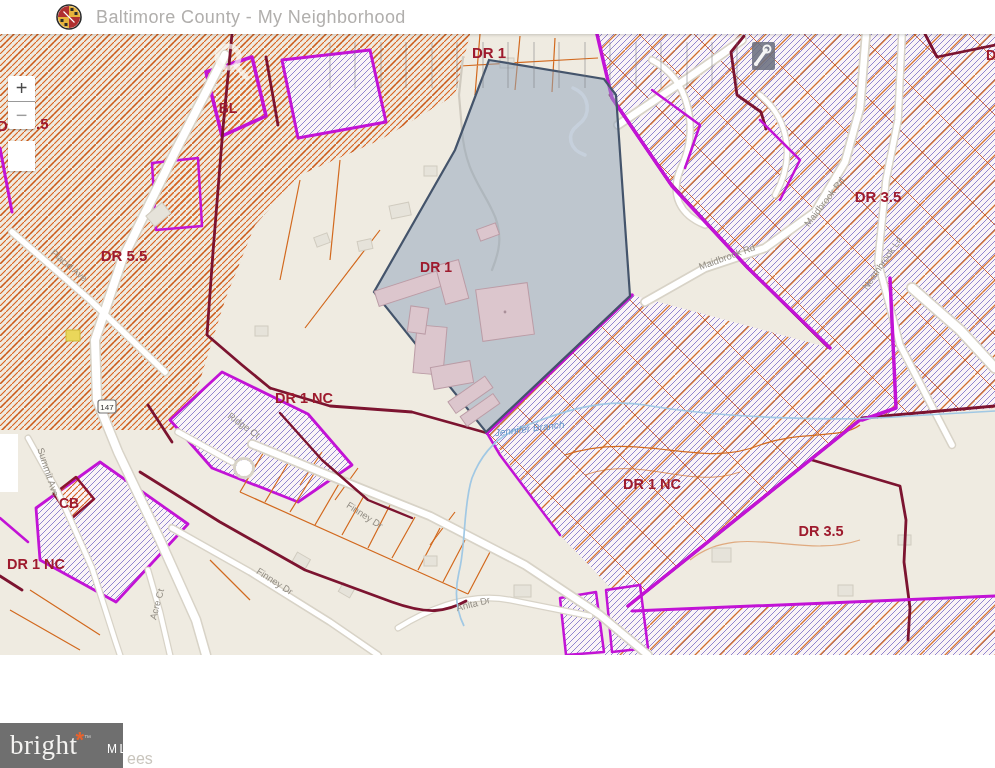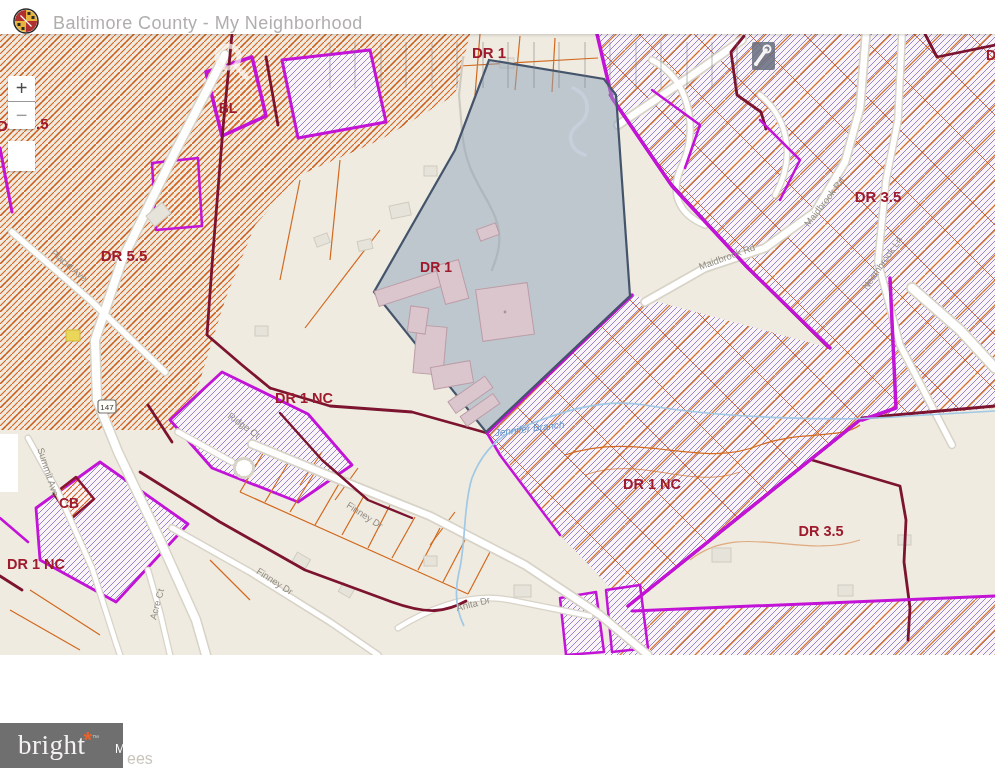--- a/index.html
+++ b/index.html
@@ -1,22 +1,22 @@
 <!DOCTYPE html>
 <html><head>
 <meta charset="utf-8">
 <style>
   * { margin:0; padding:0; box-sizing:border-box; }
   body { background:#fff; font-family:"Liberation Sans", sans-serif; }
   .stage { position:relative; width:995px; height:768px; background:#fff; overflow:hidden; }
 
   
   .header { position:absolute; top:0; left:0; width:995px; height:34px; background:#fff;
-            display:flex; align-items:flex-end; z-index:30;
-            box-shadow:0 1px 3px rgba(0,0,0,0.18); }
+            display:flex; align-items:center; z-index:30;
+            box-shadow:0 1px 3px rgba(0,0,0,0.18);padding-left:43px; }
   .seal { margin-left:13px; width:26px; height:26px; }
   .title { margin-left:14px; font-size:18px; letter-spacing:0.4px; color:#b1afad; font-weight:400; }
 
   
   .map-wrap { position:absolute; top:34px; left:0; width:995px; height:621px; background:#efebe1; }
   svg text { font-family:"Liberation Sans", sans-serif; }
   .zlabel { fill:#9e1b2e; font-weight:bold; }
   .slabel { fill:#928d84; }
   .wlabel { fill:#5f93c8; font-style:italic; }
 
@@ -27,21 +27,21 @@
              font-size:20px; cursor:pointer; }
   .zin { color:#4a4a4a; border-bottom:1px solid #999; }
   .zout { color:#9c9c9c; }
   .blankbtn { position:absolute; left:8px; top:141px; width:27px; height:30px; background:#fff;
              box-shadow:0 1px 2px rgba(0,0,0,0.25); z-index:20; }
   .whitepatch { position:absolute; left:0px; top:434px; width:18px; height:58px; background:#fff; z-index:19; }
 
   
   .footer { position:absolute; top:655px; left:0; width:995px; height:113px; background:#fff; }
   .brightbox { position:absolute; left:0; top:68px; width:123px; height:45px; background:#6f6f6f;
-               display:flex; align-items:center; padding-left:18px; }
+               display:flex; align-items:center; padding-left:10px; }
   .wm-bright { font-family:"Liberation Serif", serif; color:#f4f3f1; font-size:27px; letter-spacing:0.5px; }
   .wm-star { color:#e8622d; font-size:22px; font-weight:bold; margin-left:-2px; position:relative; top:-6px; }
   .wm-mls { color:#ffffff; font-size:12px; letter-spacing:2.5px; margin-left:16px; position:relative; top:3px; }
   .wm-tm { color:#cfcecc; font-size:7px; position:relative; top:-8px; }
   .attrib { position:absolute; left:127px; top:95px; color:#c9c5bd; font-size:16px; }
 </style>
 </head>
 <body>
 
 <div class="stage">

